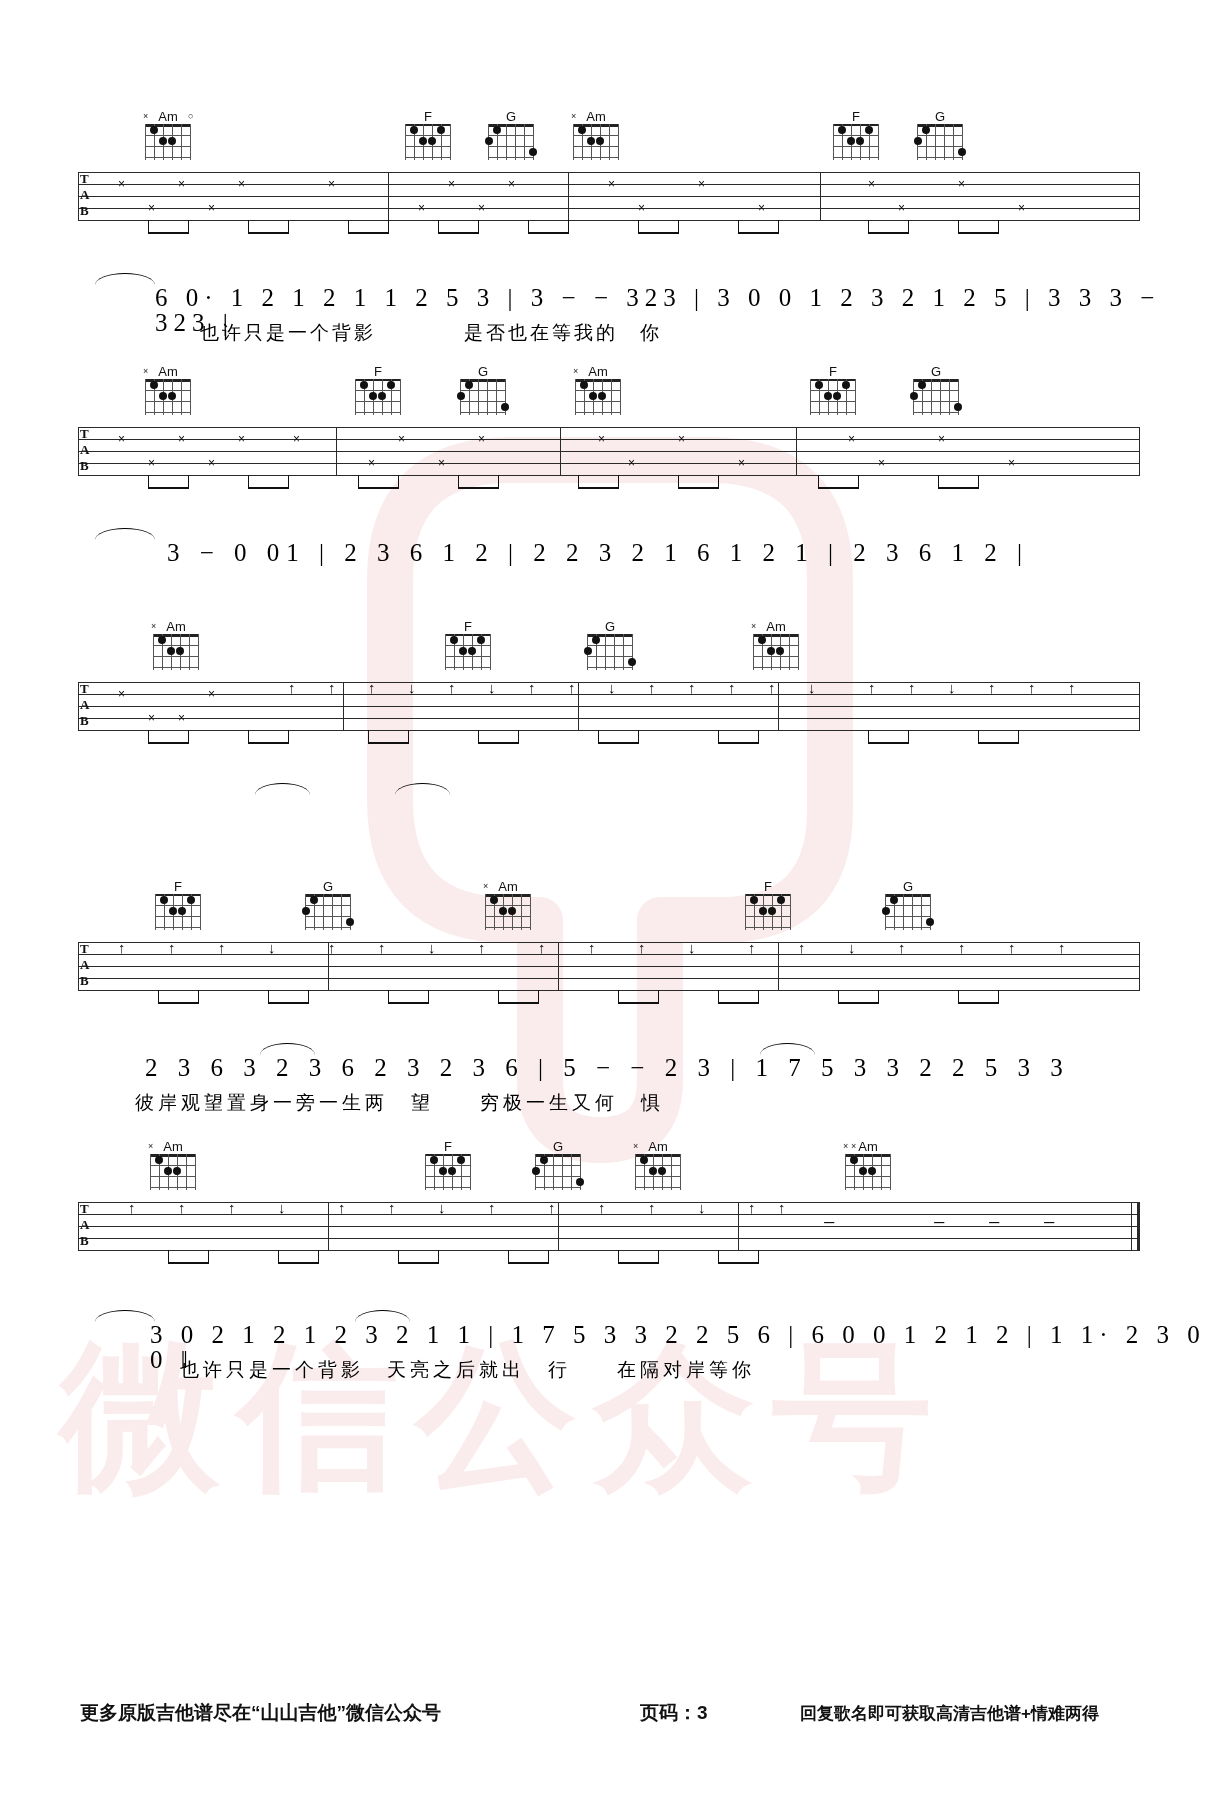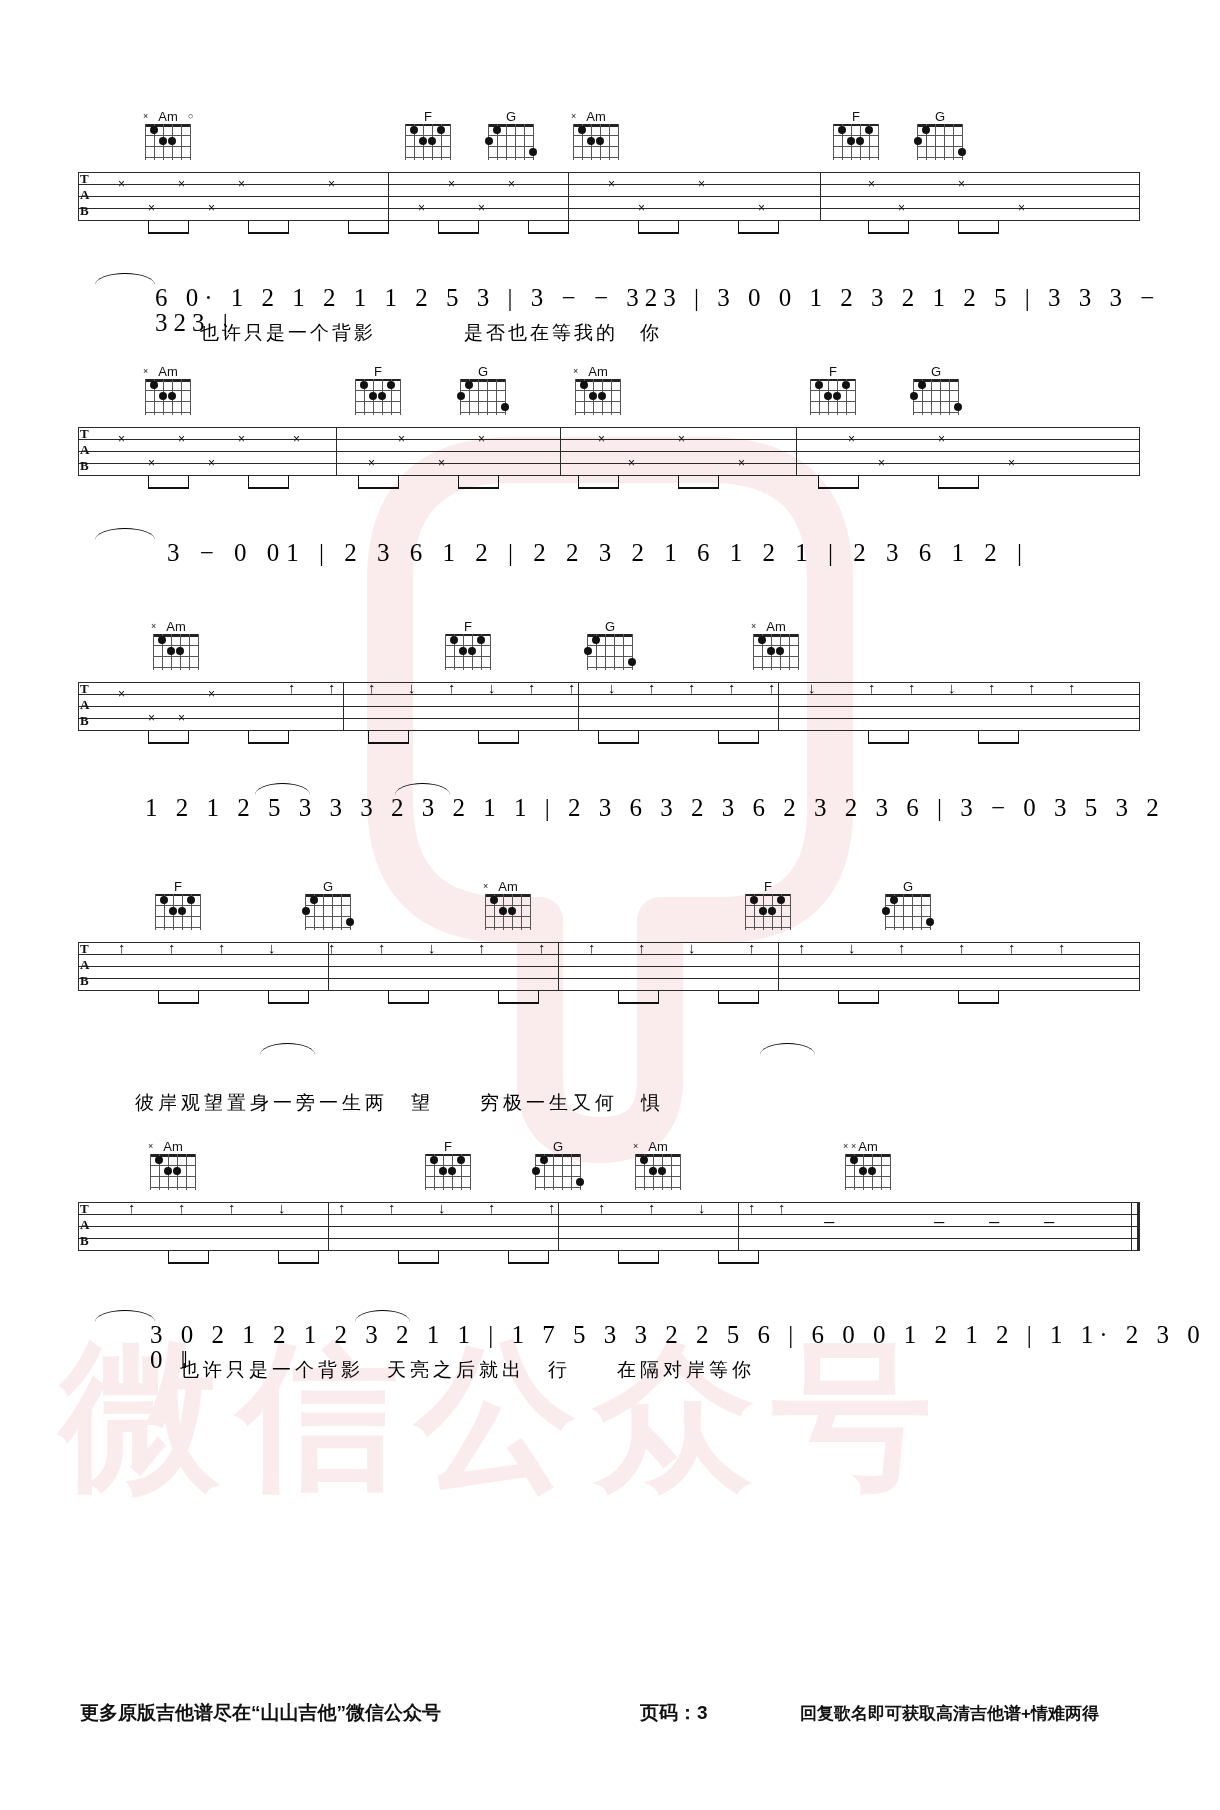--- a/index.html
+++ b/index.html
@@ -579,21 +579,20 @@
         <div class="stem" style="left:830px;top:48px;height:14px;"></div>
       <div class="beam" style="left:790px;top:60px;width:40px;"></div>
       <div class="stem" style="left:900px;top:48px;height:14px;"></div>
         <div class="stem" style="left:940px;top:48px;height:14px;"></div>
       <div class="beam" style="left:900px;top:60px;width:40px;"></div>
     </div>
 
     <div style="position:absolute;top:175px;left:0;width:1220px;height:70px;">
       <div class="slur" style="left:255px;top:-12px;width:55px;"></div>
       <div class="slur" style="left:395px;top:-12px;width:55px;"></div>
-      <div class="num" style="left:145px;top:0;letter-spacing:6px;">1 2 1 2 5 3 3 3 2 3 2 1 1 | 2 3 6 3 2 3 6 2 3 2 3 6 | 3 − 0 3 5 3 2</div>
     </div>
   </div>
 
   <div class="system" style="top:880px;">
     <div class="chordrow">
       <div class="chord" style="left:150px;">
         <div class="cname">F</div>
         <div class="grid">
             <div class="nut" style="height:2px;"></div>
           <div class="h" style="top:11px;"></div>
@@ -744,20 +743,21 @@
         <div class="stem" style="left:800px;top:48px;height:14px;"></div>
       <div class="beam" style="left:760px;top:60px;width:40px;"></div>
       <div class="stem" style="left:880px;top:48px;height:14px;"></div>
         <div class="stem" style="left:920px;top:48px;height:14px;"></div>
       <div class="beam" style="left:880px;top:60px;width:40px;"></div>
     </div>
 
     <div style="position:absolute;top:175px;left:0;width:1220px;height:70px;">
       <div class="slur" style="left:260px;top:-12px;width:55px;"></div>
       <div class="slur" style="left:760px;top:-12px;width:55px;"></div>
+      <div class="num" style="left:145px;top:0;letter-spacing:7px;">2 3 6 3 2 3 6 2 3 2 3 6 | 5 − − 2 3 | 1 7 5 3 3 2 2 5 3 3</div>
       <div class="lyric" style="left:135px;top:38px;letter-spacing:4px;">彼岸观望置身一旁一生两　望　　穷极一生又何　惧</div>
     </div>
   </div>
 
   <div class="system" style="top:1140px;">
     <div class="chordrow">
       <div class="chord" style="left:145px;">
         <div class="cname">Am</div>
         <div class="grid">
             <div class="nut"></div>

